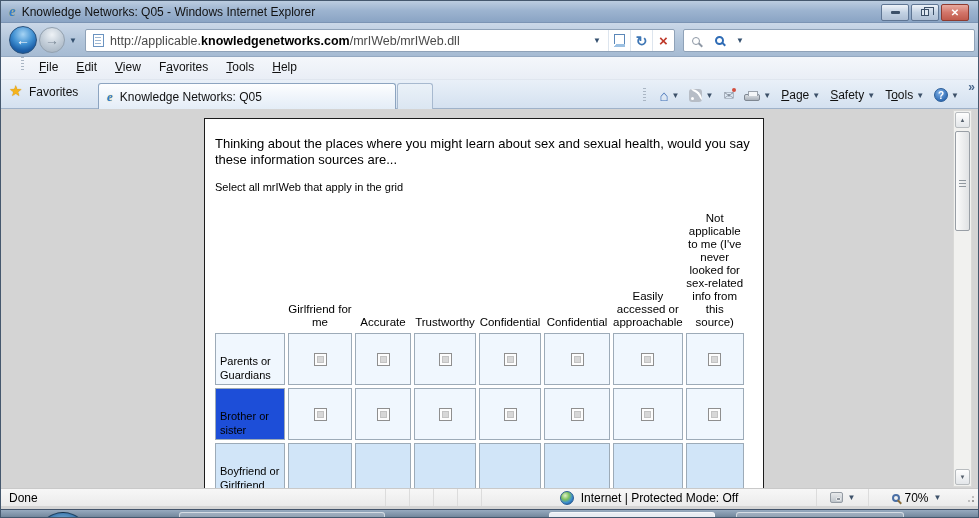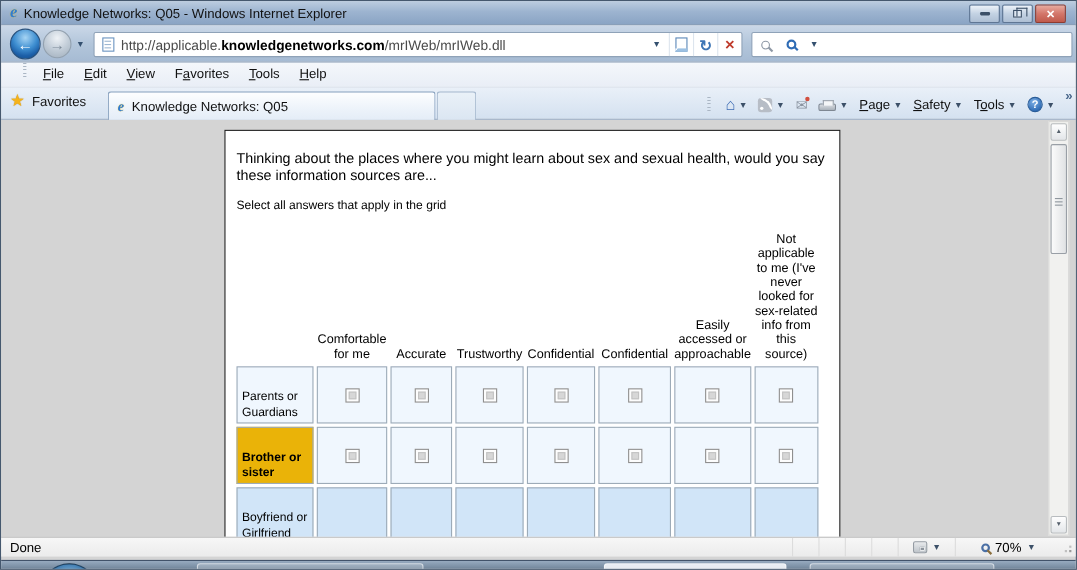--- a/index.html
+++ b/index.html
@@ -294,57 +294,57 @@
           <span class="help-glyph">?</span>
           <span class="drop">▼</span>
         </span>
     </div>
     <span class="chevron">»</span>
   </div>
 
   <div class="content">
     <div class="qbox">
       <p class="question">Thinking about the places where you might learn about sex and sexual health, would you say these information sources are...</p>
-      <p class="instruction">Select all answers that apply in the grid</p>
+      <p class="instruction">Select all mrIWeb that apply in the grid</p>
       <table id="grid">
         <colgroup>
           <col style="width:70px">
             <col style="width:64px">
             <col style="width:56px">
             <col style="width:62px">
           <col style="width:62px">
             <col style="width:66px">
             <col style="width:66px">
             <col style="width:58px">
         </colgroup>
         <thead>
             <tr>
               <th></th>
-              <th>Comfortable for me</th>
+              <th>Girlfriend for me</th>
               <th>Accurate</th>
               <th>Trustworthy</th>
               <th>Confidential</th>
               <th>Confidential</th>
               <th>Easily accessed or approachable</th>
               <th>Not applicable to me (I've never looked for sex-related info from this source)</th>
             </tr>
           </thead>
         <tbody>
             <tr>
               <th style="background: rgb(240, 247, 254);">Parents or Guardians</th>
               <td style="background: rgb(240, 247, 254);"><span class="checkbox"></span></td>
               <td style="background: rgb(240, 247, 254);"><span class="checkbox"></span></td>
               <td style="background: rgb(240, 247, 254);"><span class="checkbox"></span></td>
               <td style="background: rgb(240, 247, 254);"><span class="checkbox"></span></td>
               <td style="background: rgb(240, 247, 254);"><span class="checkbox"></span></td>
               <td style="background: rgb(240, 247, 254);"><span class="checkbox"></span></td>
               <td style="background: rgb(240, 247, 254);"><span class="checkbox"></span></td>
             </tr>
             <tr>
-              <th style="background: #eab308; font-weight: bold;">Brother or sister</th>
+              <th style="background: #1d4ed8;">Brother or sister</th>
               <td style="background: rgb(240, 247, 254);"><span class="checkbox"></span></td>
               <td style="background: rgb(240, 247, 254);"><span class="checkbox"></span></td>
               <td style="background: rgb(240, 247, 254);"><span class="checkbox"></span></td>
               <td style="background: rgb(240, 247, 254);"><span class="checkbox"></span></td>
               <td style="background: rgb(240, 247, 254);"><span class="checkbox"></span></td>
               <td style="background: rgb(240, 247, 254);"><span class="checkbox"></span></td>
               <td style="background: rgb(240, 247, 254);"><span class="checkbox"></span></td>
             </tr>
             <tr>
               <th style="background: rgb(209, 229, 248);">Boyfriend or Girlfriend</th>
@@ -369,20 +369,24 @@
         </div>
     </div>
   </div>
 
   <div class="statusbar">
     <span class="sb-status">Done</span>
     <span class="sb-sep"></span>
     <span class="sb-sep"></span>
     <span class="sb-sep"></span>
     <span class="sb-sep"></span>
+    <span class="sb-zone">
+      <span class="globe"></span>
+      <span>Internet | Protected Mode: Off</span>
+    </span>
     <span class="sb-security">
       <span class="sec-icon"></span>
       <span class="drop">▼</span>
     </span>
     <span class="sb-zoom">
       <span class="zoom-lens"></span>
       <span>70%</span>
       <span class="drop">▼</span>
     </span>
     <span class="sb-grip"></span>

